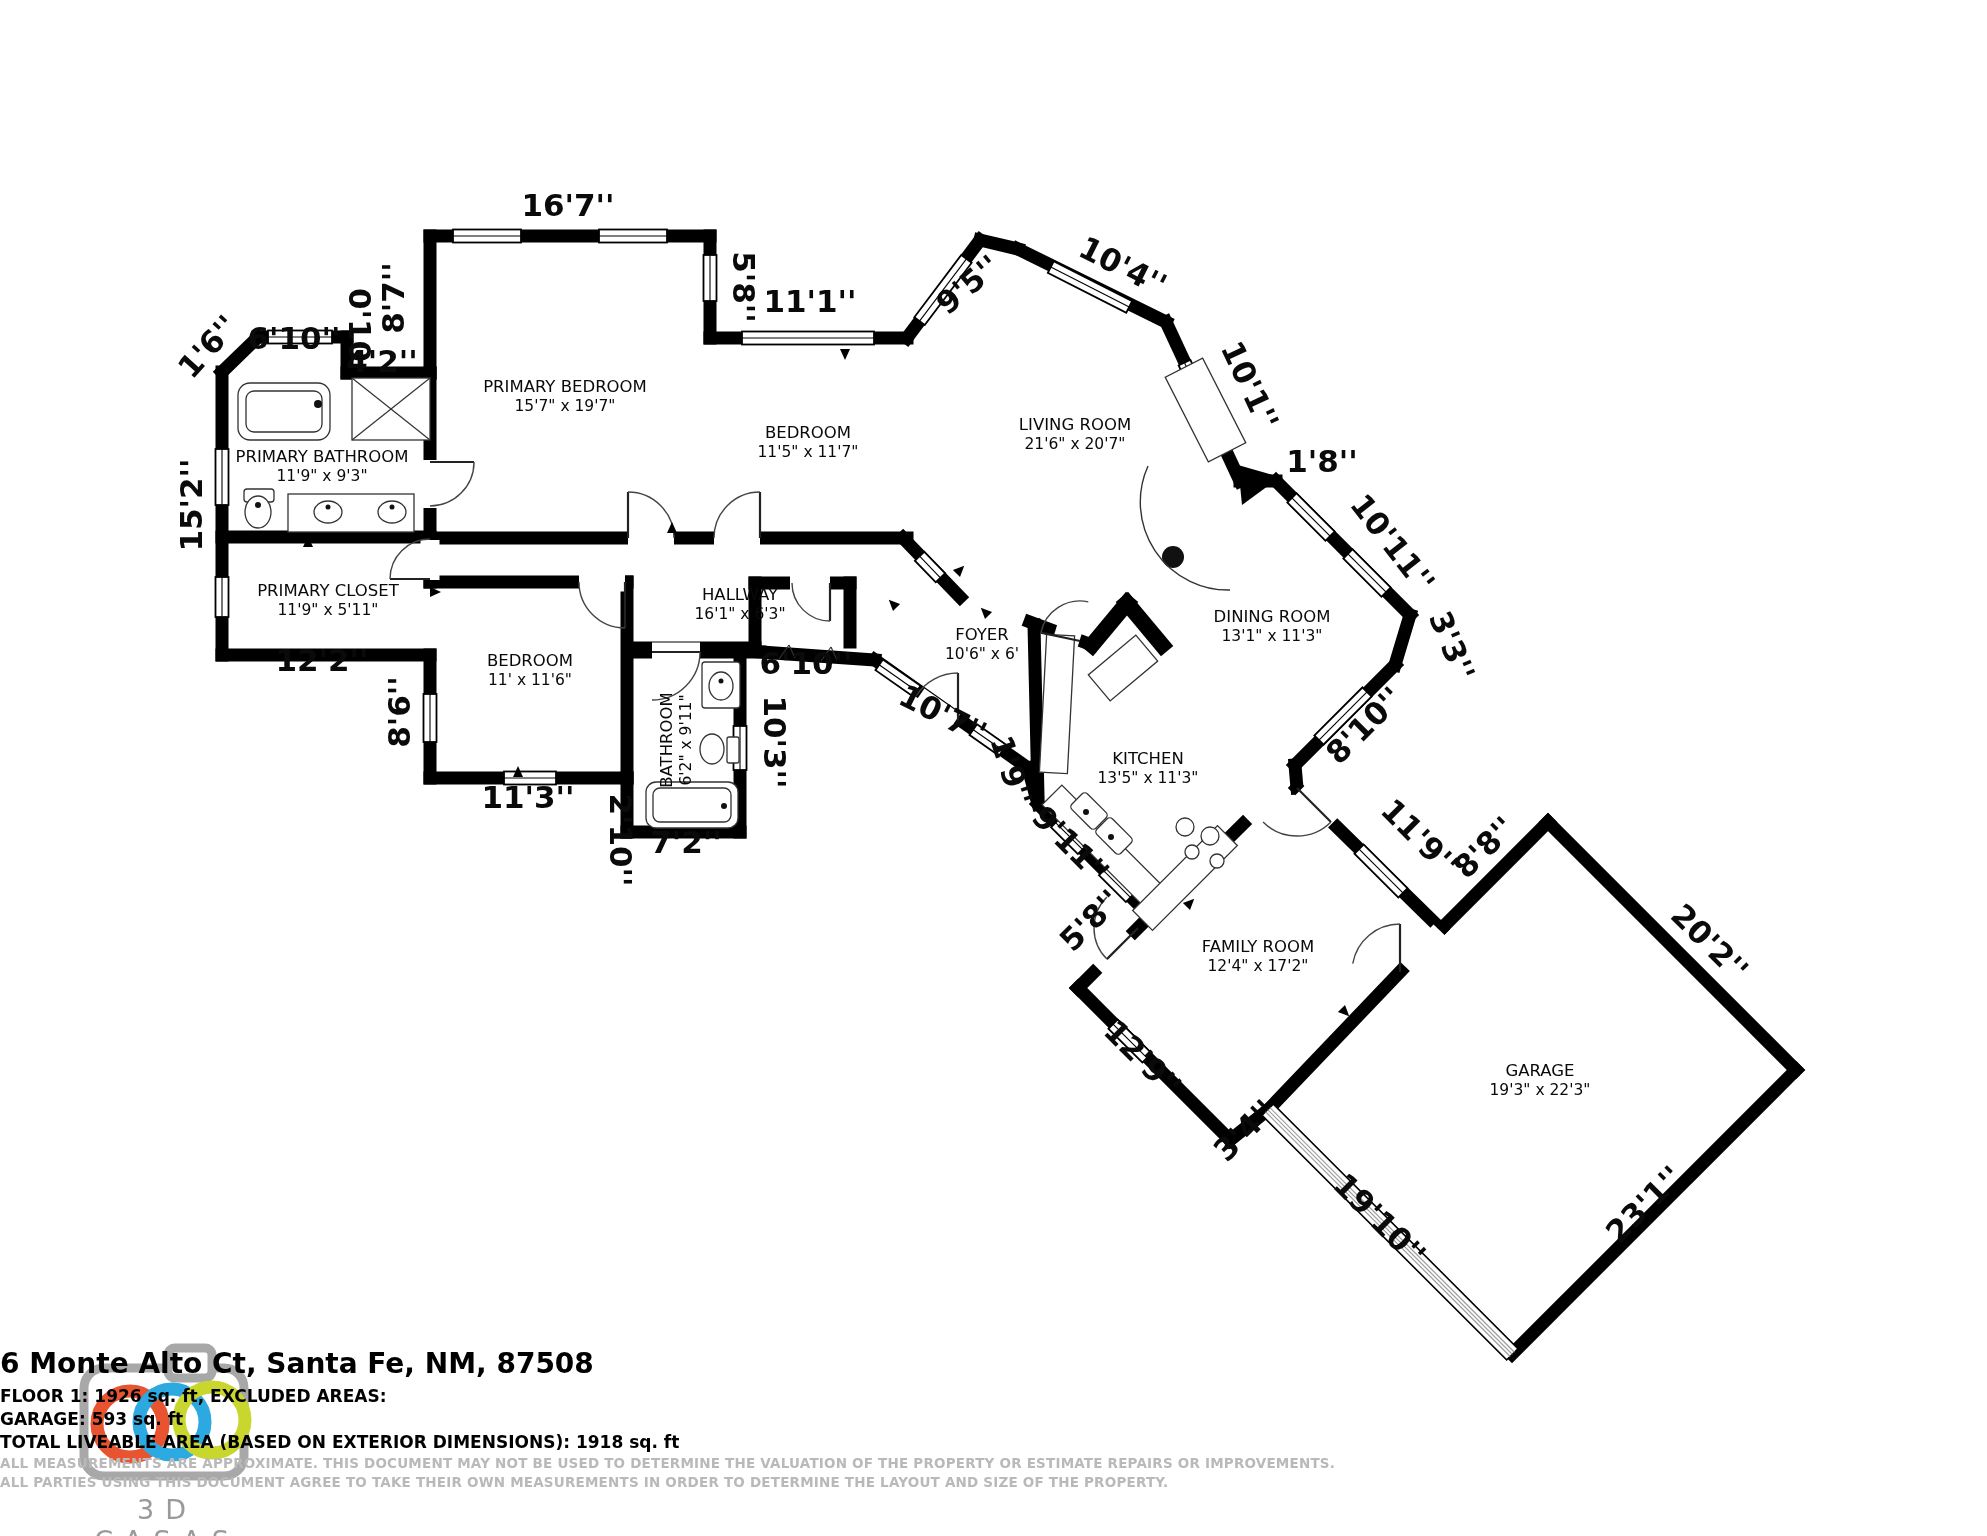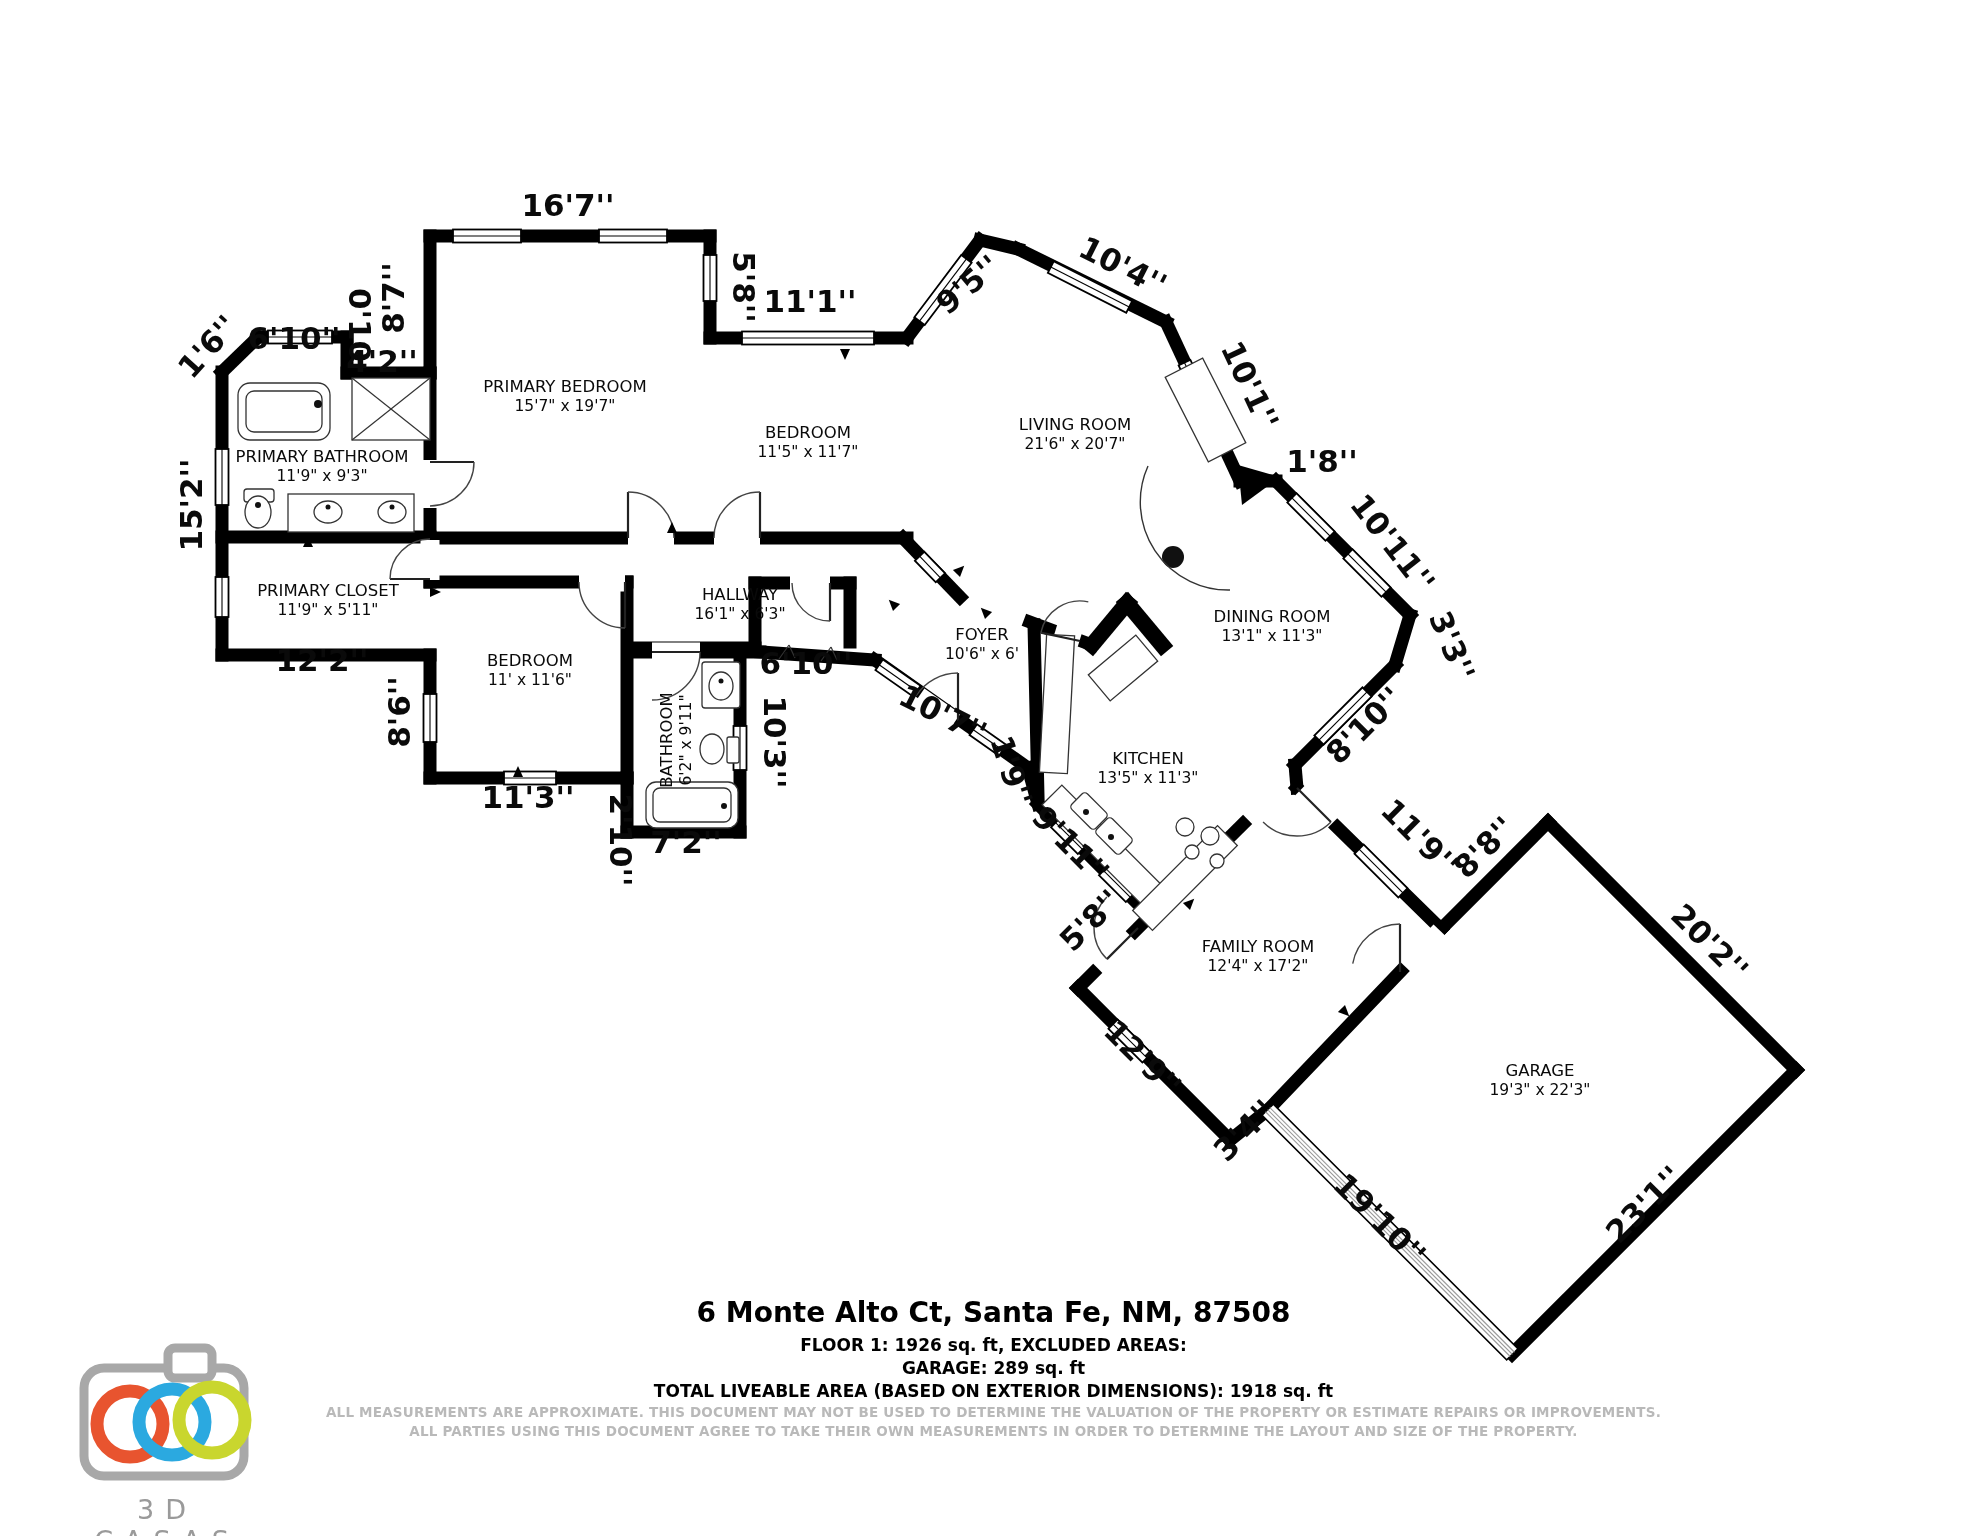--- a/index.html
+++ b/index.html
@@ -1,18 +1,18 @@
 <!DOCTYPE html>
 <html><head>
 <meta charset="utf-8">
 <style>
   html,body{margin:0;padding:0;background:#fff;}
   body{width:1987px;height:1536px;position:relative;font-family:"DejaVu Sans",sans-serif;overflow:hidden;}
   #plan{position:absolute;left:0;top:0;}
-  .footer{position:absolute;left:0;right:0;top:1296px;text-align:center;color:#000;}
+  .footer{position:absolute;left:0;right:0;top:1347px;color:#000;}
   .footer .title{font-size:28px;font-weight:bold;margin:0 0 6px 0;}
   .footer .line{font-size:17px;font-weight:bold;margin:3px 0;}
   .footer .disc{font-size:13.5px;color:#b9b9b9;font-weight:bold;margin:3px 0;letter-spacing:.2px;}
   .logo{position:absolute;left:62px;top:1338px;width:210px;text-align:center;}
   .logo .mark{display:block;margin:0 auto;}
   .logo .word{font-size:27px;letter-spacing:11px;color:#9a9a9a;margin-top:6px;font-weight:500;}
   svg text{fill:#0a0a0a;}
   .roomname{font-size:16.5px;}
   .roomdims{font-size:15.5px;}
   .dim{font-size:31px;font-weight:bold;}
@@ -282,17 +282,17 @@
       <circle cx="100" cy="84" r="33" fill="none" stroke="#2ba9e0" stroke-width="13"></circle>
       <circle cx="140" cy="82" r="33" fill="none" stroke="#c9d62e" stroke-width="13"></circle>
     </g>
   </svg>
   <div class="word">3D CASAS</div>
 </div>
 
 <div class="footer">
   <div class="title">6 Monte Alto Ct, Santa Fe, NM, 87508</div>
   <div class="line">FLOOR 1: 1926 sq. ft, EXCLUDED AREAS:</div>
-  <div class="line">GARAGE: 289 sq. ft</div>
+  <div class="line">GARAGE: 593 sq. ft</div>
   <div class="line">TOTAL LIVEABLE AREA (BASED ON EXTERIOR DIMENSIONS): 1918 sq. ft</div>
   <div class="disc">ALL MEASUREMENTS ARE APPROXIMATE. THIS DOCUMENT MAY NOT BE USED TO DETERMINE THE VALUATION OF THE PROPERTY OR ESTIMATE REPAIRS OR IMPROVEMENTS.</div>
   <div class="disc">ALL PARTIES USING THIS DOCUMENT AGREE TO TAKE THEIR OWN MEASUREMENTS IN ORDER TO DETERMINE THE LAYOUT AND SIZE OF THE PROPERTY.</div>
 </div>
 
 </body></html>

